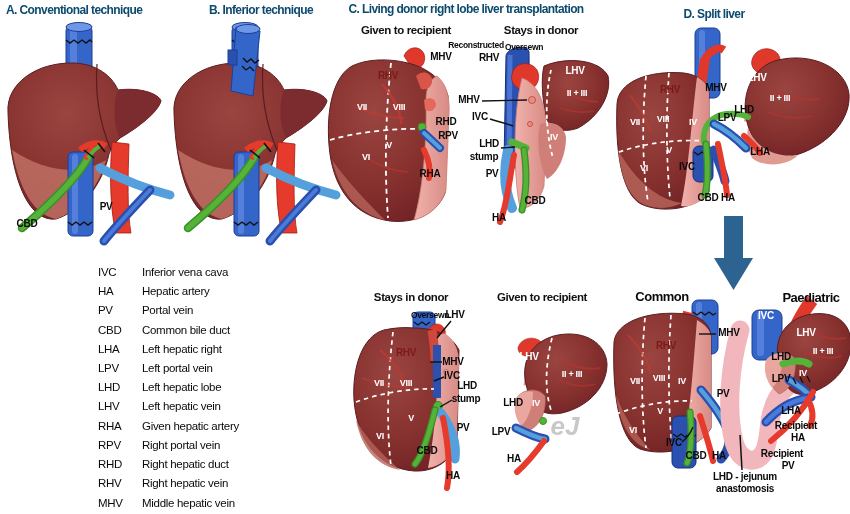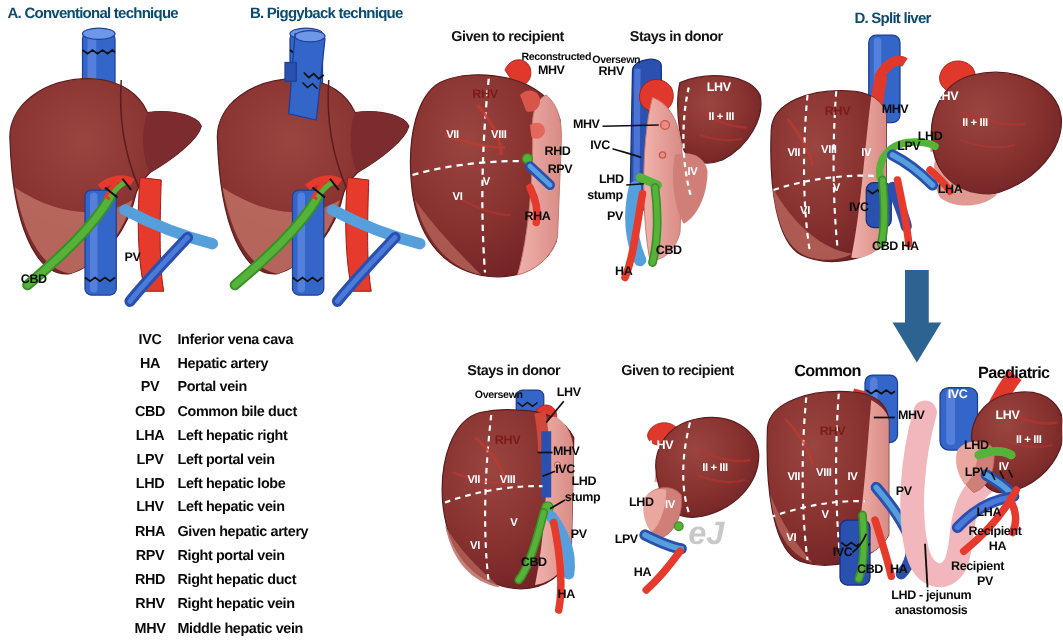--- a/index.html
+++ b/index.html
@@ -7,26 +7,26 @@
        font-family:"Liberation Sans",sans-serif;}
   #art{position:absolute;left:0;top:0;}
   .t1{position:absolute;font-weight:bold;font-size:12px;letter-spacing:-0.6px;color:#0c4a6e;white-space:nowrap;}
   .t1.c{transform:translateX(-50%);}
   .t2{position:absolute;font-weight:bold;font-size:11.5px;letter-spacing:-0.4px;color:#111;
       white-space:nowrap;transform:translateX(-50%);}
   .lbl{position:absolute;font-weight:bold;font-size:10px;letter-spacing:-0.3px;color:#0a0a0a;
        white-space:nowrap;transform:translateX(-50%);line-height:1;}
   .lbl.w{color:#ffffff;}
   .lbl.dr{color:#7c1a1a;}
-  .lbl.s{font-size:8.5px;}
+  .lbl.s{font-size:8.5px;margin-left:31px;}
   .lbl.seg{font-size:9px;color:#fff;}
   .lbl.big{font-size:13px;letter-spacing:-0.5px;}
   .legend{position:absolute;left:98px;top:267px;width:230px;}
-  .legend-row{position:absolute;left:0;white-space:nowrap;font-weight:bold;font-size:11.5px;
-      letter-spacing:-0.3px;color:#0a0a0a;line-height:1;text-align:center;}
+  .legend-row{position:absolute;left:0;white-space:nowrap;font-weight:normal;font-size:11.5px;
+      letter-spacing:-0.3px;color:#0a0a0a;line-height:1;}
   .legend-abbr{display:inline-block;width:44px;}
   .wm{position:absolute;font-weight:bold;font-style:italic;font-size:26px;color:#bfbfbf;
       transform:translateX(-50%);opacity:.85;line-height:1;}
 </style>
 </head>
 <body>
 
 <div id="fig">
 
 <svg id="art" width="850" height="514" viewBox="0 0 850 514">
@@ -228,21 +228,22 @@
     <path d="M793,378 l3,6 m4,-7 l3,6 m4,-7 l3,6" stroke="#111" stroke-width="1.3" fill="none"></path>
     <path d="M766,422 C779,408 794,400 808,398" stroke="#2b4faf" stroke-width="9" fill="none" stroke-linecap="round"></path>
     <path d="M766,422 C779,408 794,400 808,398" stroke="#4a7bd8" stroke-width="4.5" fill="none" stroke-linecap="round"></path>
     <path d="M813,392 C802,412 786,429 771,441" stroke="#e63a2c" stroke-width="6" fill="none" stroke-linecap="round"></path>
     <path d="M808,400 C813,408 814,418 810,426" stroke="#e63a2c" stroke-width="6" fill="none" stroke-linecap="round"></path>
     <path d="M742,470 L740,435" stroke="#111" stroke-width="1.5"></path>
   </g>
 </svg>
 
   <span class="t1" style="left:6px;top:3px">A. Conventional technique</span>
-  <span class="t1 c" style="left:261px;top:3px">B. Piggyback technique</span>
+  <span class="t1 c" style="left:261px;top:3px">B. Inferior technique</span>
+  <span class="t1 c" style="left:466px;top:2px">C. Living donor right lobe liver transplantation</span>
   <span class="t1 c" style="left:714px;top:7px">D. Split liver</span>
   <span class="t2" style="left:406px;top:24px">Given to recipient</span>
   <span class="t2" style="left:541px;top:24px">Stays in donor</span>
   <span class="t2" style="left:411px;top:291px">Stays in donor</span>
   <span class="t2" style="left:542px;top:291px">Given to recipient</span>
   <span class="lbl big" style="left:662px;top:290px">Common</span>
   <span class="lbl big" style="left:811px;top:291px">Paediatric</span>
 
   <span class="lbl" style="left:27px;top:219px">CBD</span>
   <span class="lbl" style="left:106px;top:202px">PV</span>

